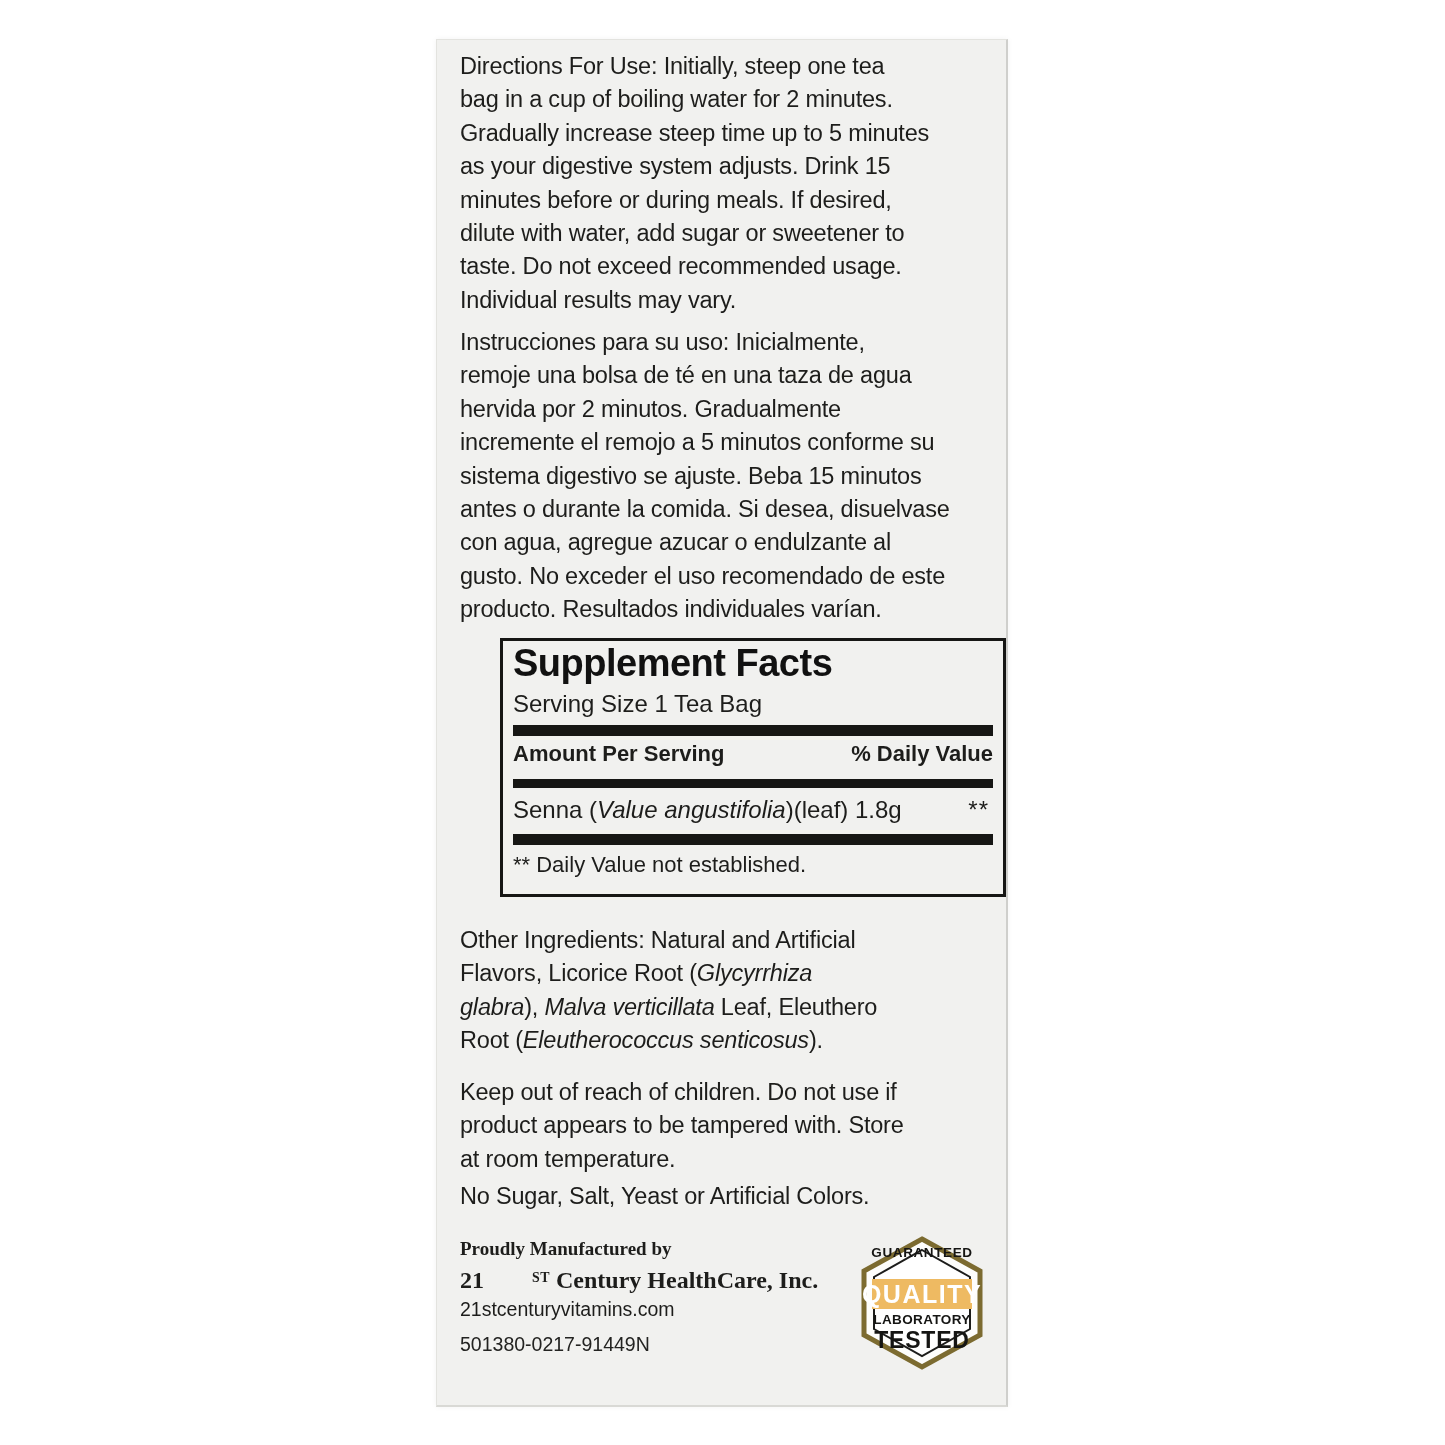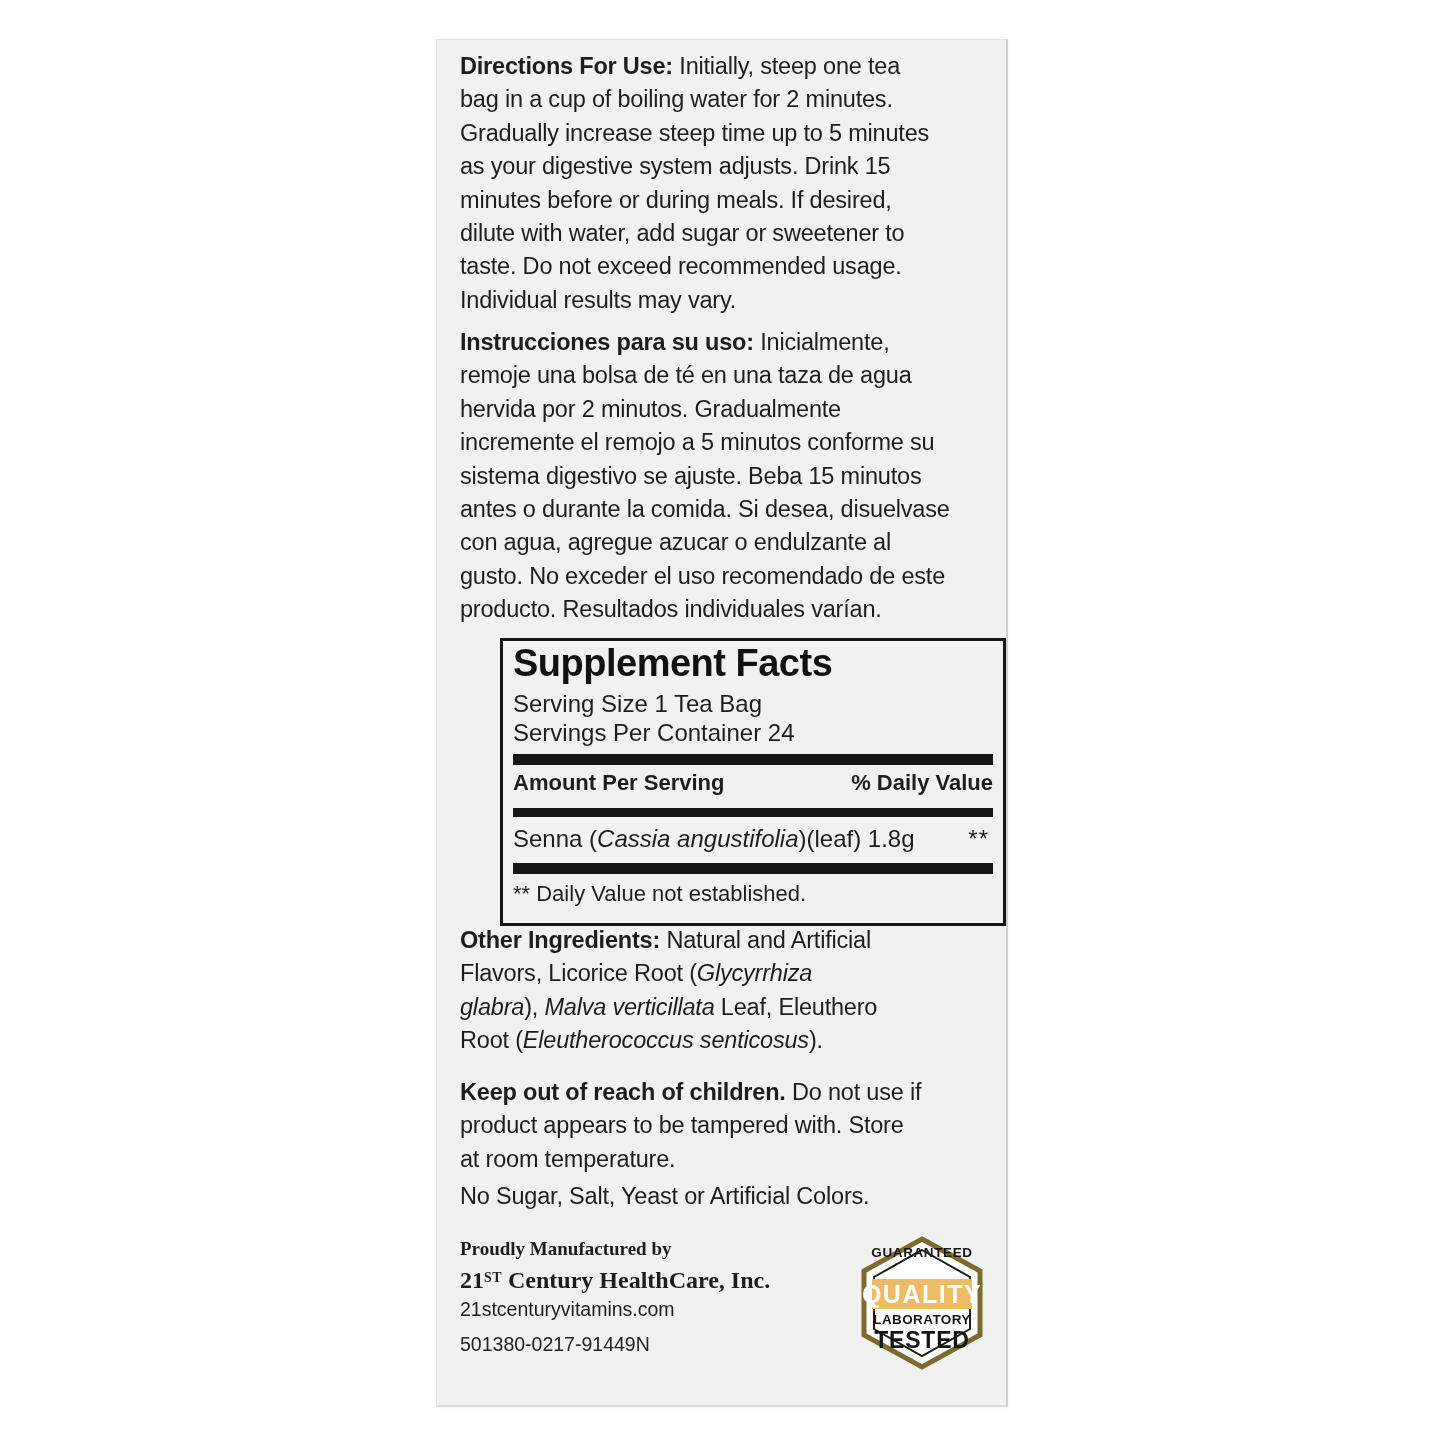--- a/index.html
+++ b/index.html
@@ -4,23 +4,23 @@
 <style>
   html,body{margin:0;padding:0;background:#ffffff;}
   .stage{position:relative;width:1445px;height:1445px;background:#ffffff;overflow:hidden;
          font-family:"Liberation Sans",sans-serif;color:#1d1d1b;}
   .package{position:absolute;left:436px;top:39px;width:569px;height:1365px;
            background:#f1f1ef;
            border:1px solid #e3e3df;border-right:2px solid #cfcfcc;border-bottom:2px solid #d9d9d5;
            box-shadow:0 0 6px rgba(0,0,0,0.05);}
   .para{position:absolute;left:23px;white-space:pre;font-size:23.5px;line-height:33.4px;
         letter-spacing:-0.2px;}
-  .b{font-weight:bold;}
+  .b{font-weight:normal;}
   .i{font-style:italic;}
-  .sup{font-size:0.58em;vertical-align:0.45em;letter-spacing:0.5px;}
+  .sup{font-size:0.58em;vertical-align:0.45em;letter-spacing:0.5px;margin-left:48px;}
   
   .facts-box{position:absolute;left:23px;top:598px;width:500px;border:3px solid #161614;
              background:#f1f1ef;margin-left:40px;}
   .facts-inner{padding:0 10px;}
   .facts-title{font-size:38px;line-height:44px;font-weight:900;letter-spacing:-0.5px;color:#111;}
   .facts-serving{font-size:24px;line-height:29px;margin-top:4px;}
   .bar{background:#161614;}
   .bar-thick{height:11px;margin-top:7px;}
   .bar-mid{height:9px;}
   .bar-bottom{height:11px;}
@@ -68,29 +68,28 @@
 sistema digestivo se ajuste. Beba 15 minutos
 antes o durante la comida. Si desea, disuelvase
 con agua, agregue azucar o endulzante al
 gusto. No exceder el uso recomendado de este
 producto. Resultados individuales varían.</span></div>
 
     <div class="facts-box">
       <div class="facts-inner">
         <div class="facts-title" style="margin-top:0;">Supplement Facts</div>
         <div class="facts-serving">Serving Size 1 Tea Bag</div>
-        <div class="facts-serving" style="margin-top:0;">Servings Per Container 24</div>
         <div class="bar bar-thick"></div>
         <div class="facts-header">
           <span>Amount Per Serving</span>
           <span>% Daily Value</span>
         </div>
         <div class="bar bar-mid"></div>
         <div class="facts-row">
-          <span><span>Senna (</span><span class="i">Cassia angustifolia</span><span>)(leaf) 1.8g</span></span>
+          <span><span>Senna (</span><span class="i">Value angustifolia</span><span>)(leaf) 1.8g</span></span>
           <span class="dv">**</span>
         </div>
         <div class="bar bar-bottom"></div>
         <div class="facts-footnote">** Daily Value not established.</div>
       </div>
     </div>
 
     <div class="para" style="top:884px;"><span class="b">Other Ingredients: </span><span>Natural and Artificial
 Flavors, Licorice Root (</span><span class="i">Glycyrrhiza
 glabra</span><span>), </span><span class="i">Malva verticillata</span><span> Leaf, Eleuthero

